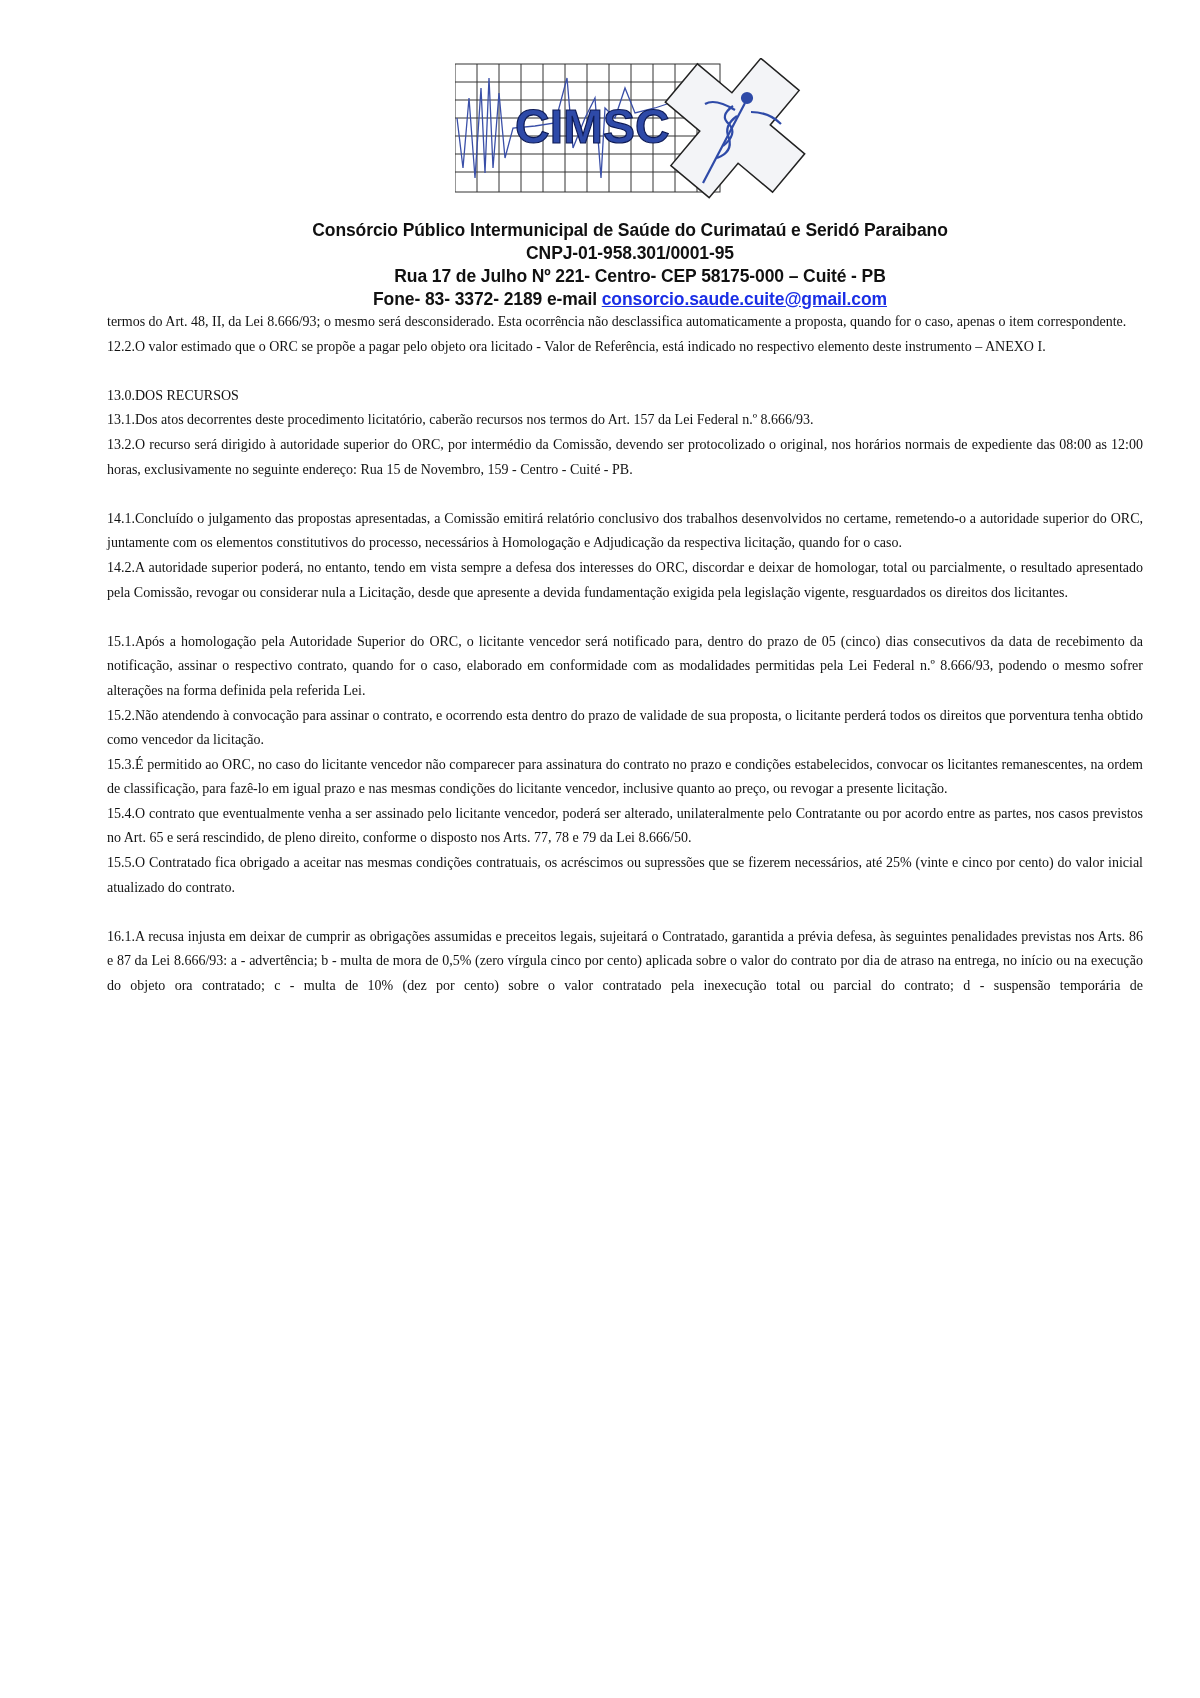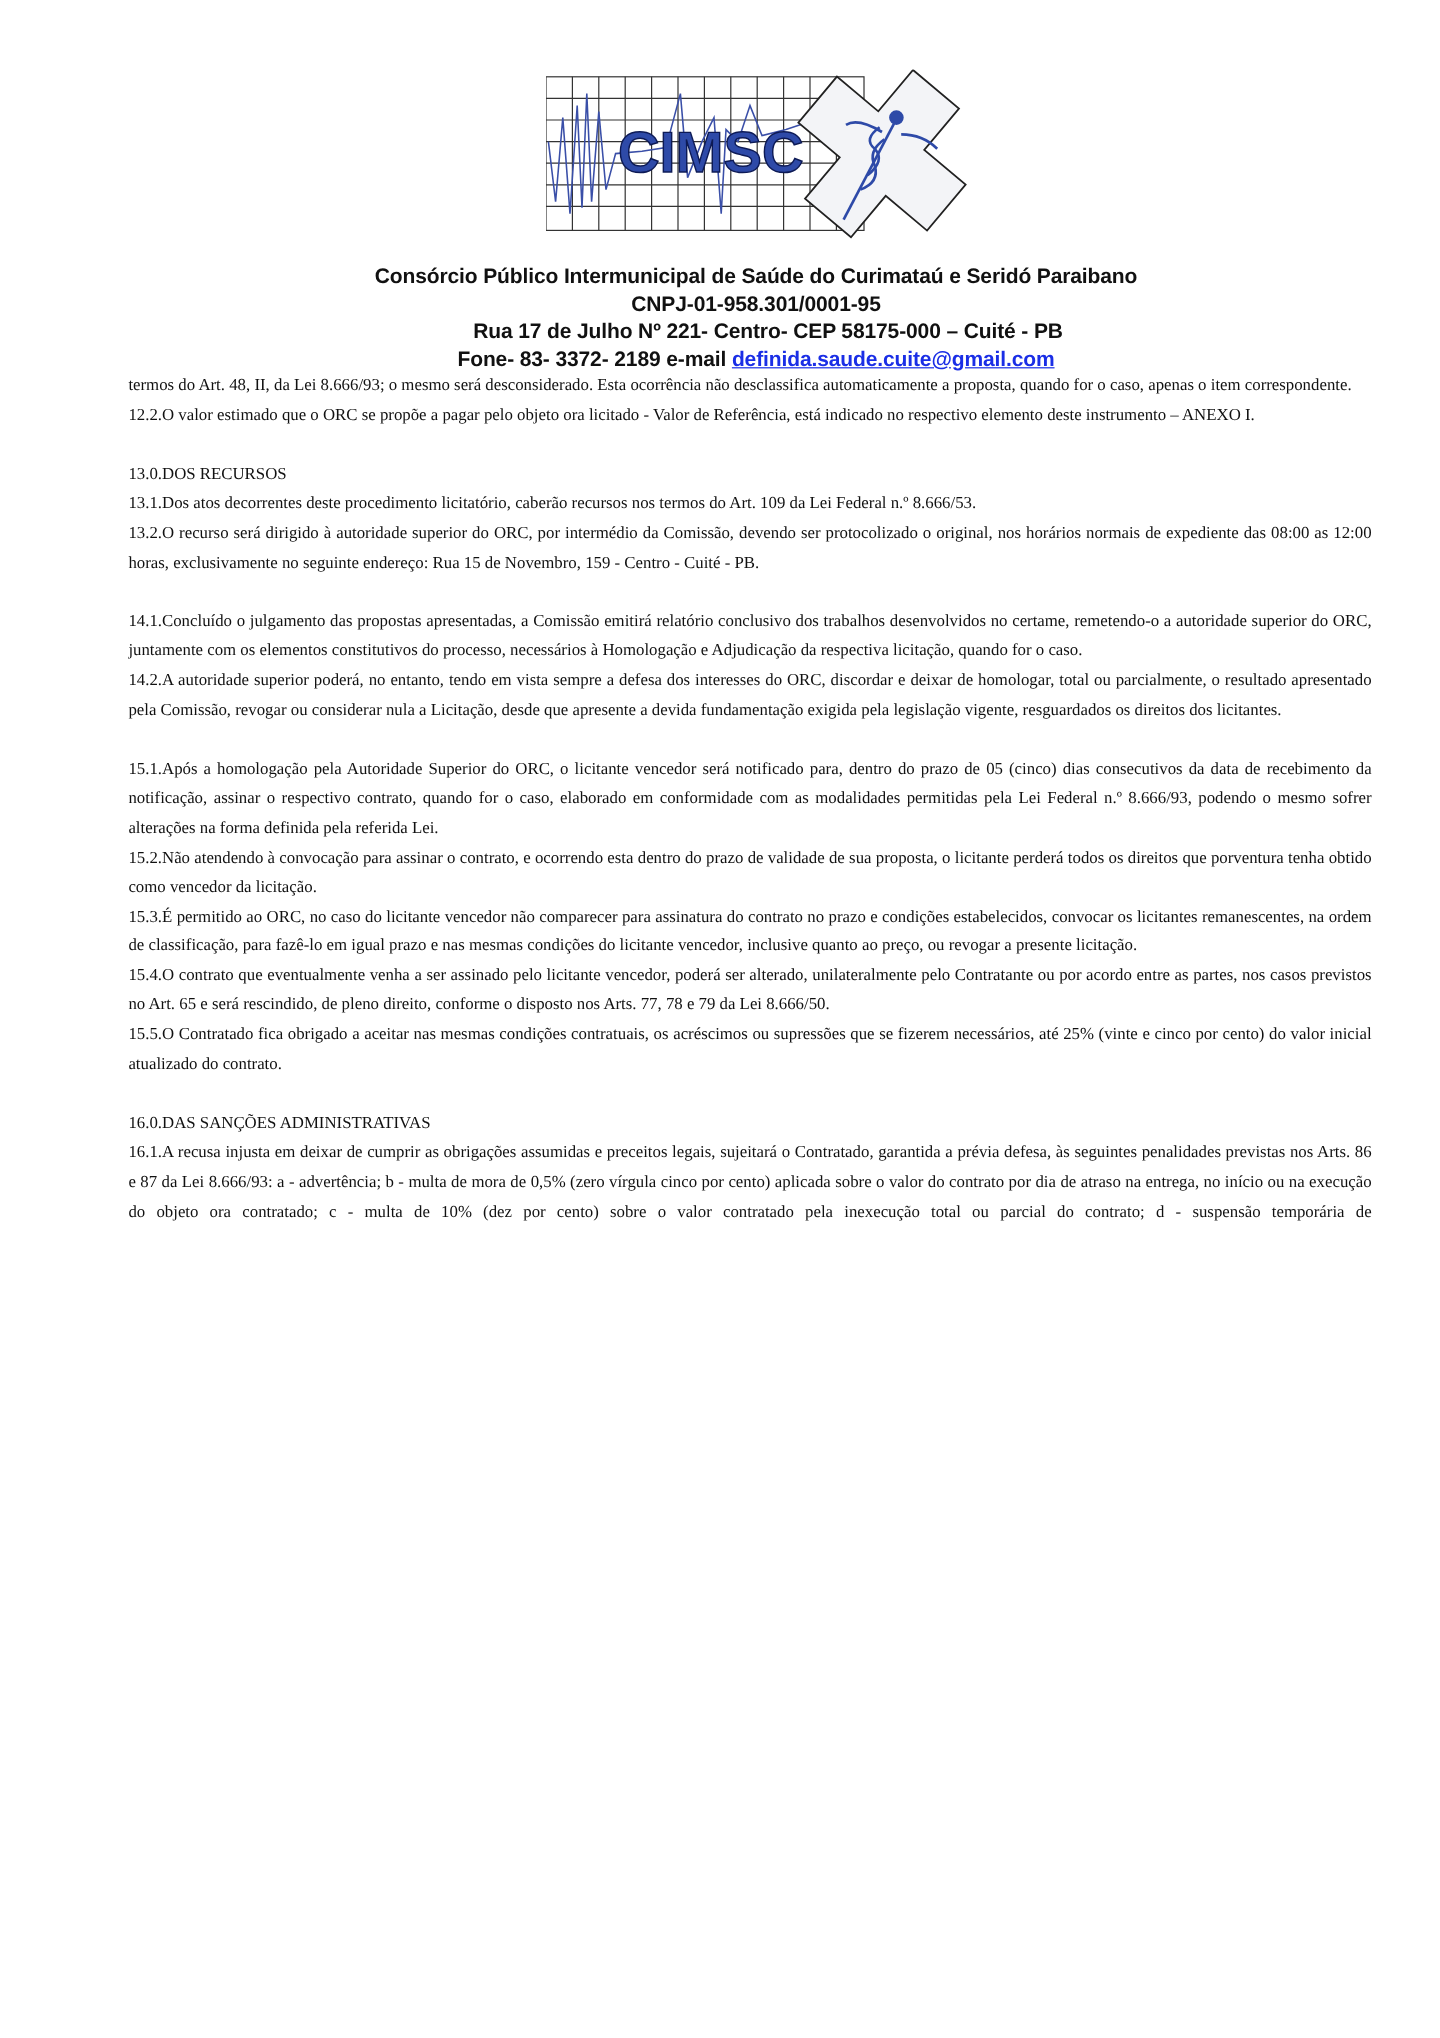--- a/index.html
+++ b/index.html
@@ -62,36 +62,35 @@
       </g>
 
       <text x="60" y="85" font-family="Liberation Sans, sans-serif" font-weight="bold" font-size="48" fill="#2e4aa8" stroke="#0d1a55" stroke-width="1.2">CIMSC</text>
     </svg>
   </div>
 
   <div class="hdr-text hdr-l1">Consórcio Público Intermunicipal de Saúde do  Curimataú e Seridó Paraibano</div>
   <div class="hdr-text hdr-l2">CNPJ-01-958.301/0001-95</div>
   <div class="hdr-text hdr-l3">Rua 17 de Julho Nº 221- Centro- CEP 58175-000 – Cuité - PB</div>
   <div class="hdr-text hdr-l4">
-    <span>Fone- 83- 3372- 2189 e-mail </span><a>definida.saude.cuite@gmail.com</a>
+    <span>Fone- 83- 3372- 2189 e-mail </span><a>consorcio.saude.cuite@gmail.com</a>
   </div>
 </div>
 
 <div class="content">
   <p class="last-line">termos do Art. 48, II, da Lei 8.666/93; o mesmo será desconsiderado. Esta ocorrência não desclassifica automaticamente a proposta, quando for o caso, apenas o item correspondente.</p>
   <p class="last-line">12.2.O valor estimado que o ORC se propõe a pagar pelo objeto ora licitado - Valor de Referência, está indicado no respectivo elemento deste instrumento – ANEXO I.</p>
   <div class="gap"></div>
   <p class="last-line">13.0.DOS RECURSOS</p>
-  <p class="last-line">13.1.Dos atos decorrentes deste procedimento licitatório, caberão recursos nos termos do Art. 109 da Lei Federal n.º 8.666/53.</p>
+  <p class="last-line">13.1.Dos atos decorrentes deste procedimento licitatório, caberão recursos nos termos do Art. 157 da Lei Federal n.º 8.666/93.</p>
   <p class="last-line">13.2.O recurso será dirigido à autoridade superior do ORC, por intermédio da Comissão, devendo ser protocolizado o original, nos horários normais de expediente das 08:00 as 12:00 horas, exclusivamente no seguinte endereço: Rua 15 de Novembro, 159 - Centro - Cuité - PB.</p>
   <div class="gap"></div>
   <p class="last-line">14.1.Concluído o julgamento das propostas apresentadas, a Comissão emitirá relatório conclusivo dos trabalhos desenvolvidos no certame, remetendo-o a autoridade superior do ORC, juntamente com os elementos constitutivos do processo, necessários à Homologação e Adjudicação da respectiva licitação, quando for o caso.</p>
   <p class="last-line">14.2.A autoridade superior poderá, no entanto, tendo em vista sempre a defesa dos interesses do ORC, discordar e deixar de homologar, total ou parcialmente, o resultado apresentado pela Comissão, revogar ou considerar nula a Licitação, desde que apresente a devida fundamentação exigida pela legislação vigente, resguardados os direitos dos licitantes.</p>
   <div class="gap"></div>
   <p class="last-line">15.1.Após a homologação pela Autoridade Superior do ORC, o licitante vencedor será notificado para, dentro do prazo de 05 (cinco) dias consecutivos da data de recebimento da notificação, assinar o respectivo contrato, quando for o caso, elaborado em conformidade com as modalidades permitidas pela Lei Federal n.º 8.666/93, podendo o mesmo sofrer alterações na forma definida pela referida Lei.</p>
   <p class="last-line">15.2.Não atendendo à convocação para assinar o contrato, e ocorrendo esta dentro do prazo de validade de sua proposta, o licitante perderá todos os direitos que porventura tenha obtido como vencedor da licitação.</p>
   <p class="last-line">15.3.É permitido ao ORC, no caso do licitante vencedor não comparecer para assinatura do contrato no prazo e condições estabelecidos, convocar os licitantes remanescentes, na ordem de classificação, para fazê-lo em igual prazo e nas mesmas condições do licitante vencedor, inclusive quanto ao preço, ou revogar a presente licitação.</p>
   <p class="last-line">15.4.O contrato que eventualmente venha a ser assinado pelo licitante vencedor, poderá ser alterado, unilateralmente pelo Contratante ou por acordo entre as partes, nos casos previstos no Art. 65 e será rescindido, de pleno direito, conforme o disposto nos Arts. 77, 78 e 79 da Lei 8.666/50.</p>
   <p class="last-line">15.5.O Contratado fica obrigado a aceitar nas mesmas condições contratuais, os acréscimos ou supressões que se fizerem necessários, até 25% (vinte e cinco por cento) do valor inicial atualizado do contrato.</p>
   <div class="gap"></div>
-  <p class="last-line">16.0.DAS SANÇÕES ADMINISTRATIVAS</p>
   <p class="justify-all">16.1.A recusa injusta em deixar de cumprir as obrigações assumidas e preceitos legais, sujeitará o Contratado, garantida a prévia defesa, às seguintes penalidades previstas nos Arts. 86 e 87 da Lei 8.666/93: a - advertência; b - multa de mora de 0,5% (zero vírgula cinco por cento) aplicada sobre o valor do contrato por dia de atraso na entrega, no início ou na execução do objeto ora contratado; c - multa de 10% (dez por cento) sobre o valor contratado pela inexecução total ou parcial do contrato; d - suspensão temporária de</p>
 </div>
 
 </body></html>

